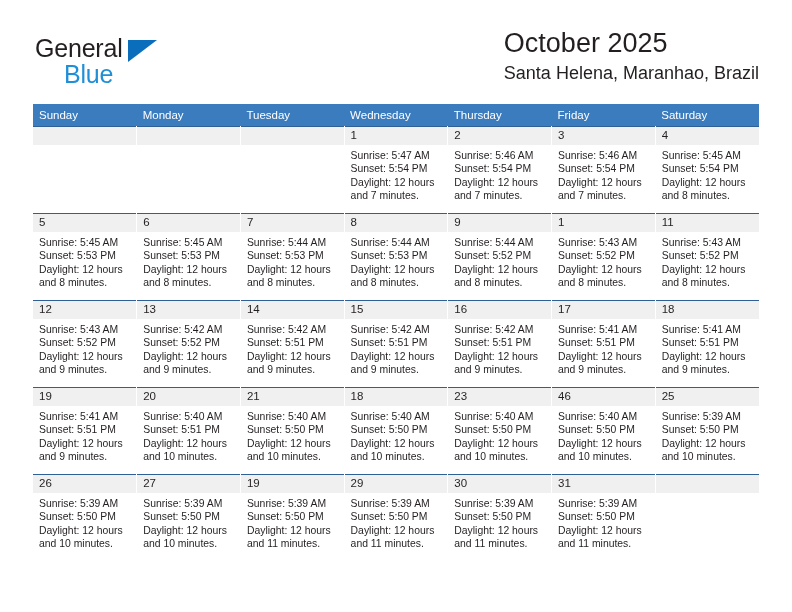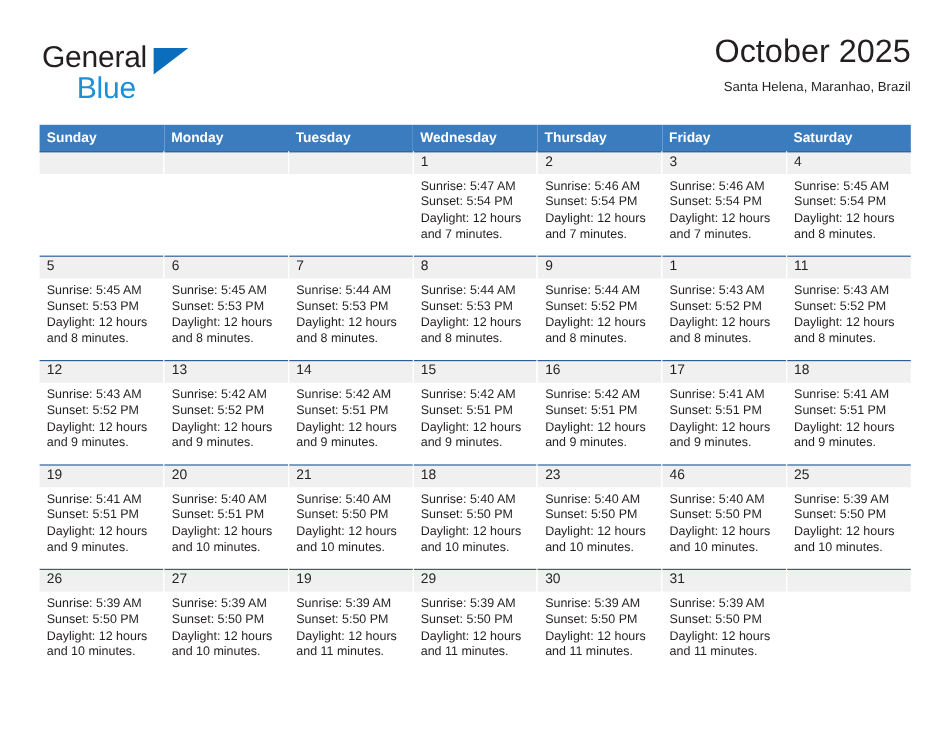--- a/index.html
+++ b/index.html
@@ -61,49 +61,49 @@
     top: 34px;
     font-size: 25px;
     letter-spacing: -0.2px;
     color: #1f8fd8;
   }
 
   .title-block {
     position: absolute;
     right: 0;
     top: 0;
-    text-align: right;
+    text-align: left;
   }
   .cal-title {
     font-size: 27px;
     color: #231f20;
     line-height: 34px;
     white-space: nowrap;
   }
   .cal-subtitle {
-    font-size: 11px;
+    font-size: 18px;
     color: #231f20;
     line-height: 22px;
     margin-top: 2px;
     white-space: nowrap;
   }
 
   
   .calendar {
     position: absolute;
     left: 33px;
     top: 104px;
     width: 726px;
     border-collapse: collapse;
     table-layout: fixed;
   }
   .calendar th {
     background: #3a7cbe;
     color: #ffffff;
-    font-weight: bold;
+    font-weight: normal;
     font-size: 11.5px;
     text-align: left;
     padding: 4px 0 5px 6px;
     height: 13px;
     border: none;
     margin-top: 11px;
   }
   .calendar td {
     width: 103.71px;
     vertical-align: top;

